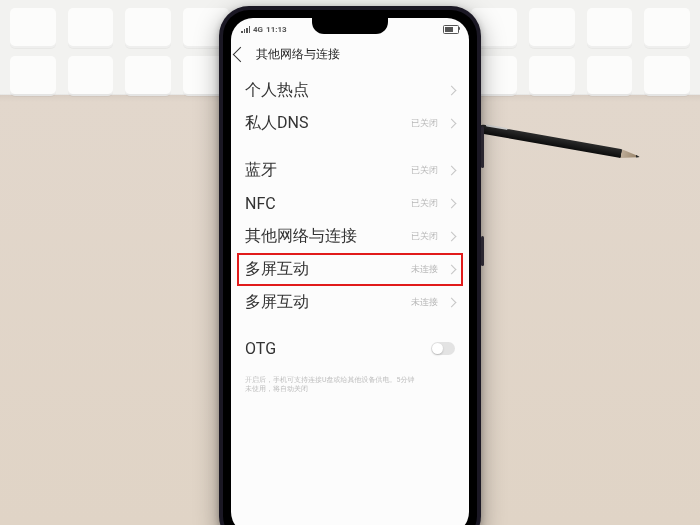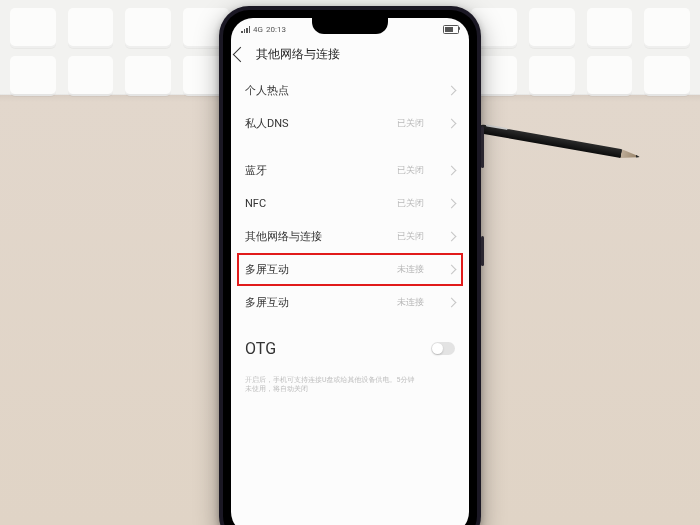--- a/index.html
+++ b/index.html
@@ -14,39 +14,39 @@
   
   .phone{position:absolute;left:219px;top:6px;width:262px;height:540px;background:#1b1824;border-radius:30px;box-shadow:0 8px 25px rgba(0,0,0,.35),0 2px 6px rgba(0,0,0,.25);}
   .phone-inner{position:absolute;left:4px;top:4px;right:4px;bottom:4px;background:#000;border-radius:26px;}
   .screen{position:absolute;left:8px;top:8px;right:8px;bottom:8px;background:#fcfcfc;border-radius:22px;overflow:hidden;}
   .notch{position:absolute;top:0;left:50%;transform:translateX(-50%);width:76px;height:16px;background:#000;border-bottom-left-radius:12px;border-bottom-right-radius:12px;z-index:3;}
   .side-btn{position:absolute;background:#2a2630;border-radius:2px;}
   .sb1{right:-3px;top:120px;width:3px;height:42px;}
   .sb2{right:-3px;top:230px;width:3px;height:30px;}
 
   
-  .status{position:relative;height:18px;font-size:8px;color:#555;display:flex;align-items:center;justify-content:space-between;padding:2px 10px 0;z-index:2;}
+  .status{position:relative;height:18px;font-size:8px;color:#555;display:flex;align-items:center;justify-content:space-between;padding:2px 10px 0;z-index:2;font-weight:bold;}
   .status-left,.status-right{display:flex;align-items:center;gap:3px;}
   .sig{display:inline-flex;align-items:flex-end;gap:1px;height:7px;}
   .sig i{width:1.5px;background:#555;display:block;}
   .sig i:nth-child(1){height:2px}.sig i:nth-child(2){height:3.5px}.sig i:nth-child(3){height:5px}.sig i:nth-child(4){height:6.5px}
   .batt{width:14px;height:7px;border:1px solid #555;border-radius:1.5px;position:relative;}
   .batt:after{content:"";position:absolute;right:-2px;top:1.5px;width:1.5px;height:3px;background:#555;border-radius:0 1px 1px 0;}
   .batt i{position:absolute;left:1px;top:1px;bottom:1px;width:60%;background:#555;}
 
   
   .hdr{height:32px;display:flex;align-items:center;padding:0 4px;gap:10px;}
   .back{width:10px;height:10px;border-left:1.5px solid #333;border-bottom:1.5px solid #333;transform:rotate(45deg);}
   .title{font-size:12px;color:#222;font-weight:500;}
 
   
   .list{padding:4px 0 0;}
   .row{display:flex;align-items:center;justify-content:space-between;padding:0 14px;height:33px;position:relative;}
-  .row .lbl{font-size:11px;color:#333;}
-  .row .val{font-size:9px;color:#b8b8b8;margin-right:20px;}
+  .row .lbl{font-size:16px;color:#333;}
+  .row .val{font-size:9px;color:#b8b8b8;margin-right:6px;}
   .row .chev{width:6px;height:6px;border-right:1.2px solid #c5c5c5;border-top:1.2px solid #c5c5c5;transform:rotate(45deg);}
   .row .right{display:flex;align-items:center;gap:4px;}
   .gap{height:14px;}
   .hl{position:absolute;left:6px;right:6px;top:0;bottom:0;border:2.5px solid #e11b1b;pointer-events:none;}
 
   
   .otg{padding:6px 14px 0;}
   .otg-top{display:flex;align-items:center;justify-content:space-between;}
   .otg-lbl{font-size:16px;color:#333;}
   .toggle{width:24px;height:13px;border-radius:8px;background:#e3e3e3;position:relative;}
@@ -112,21 +112,21 @@
 
         <div class="status">
           <div class="status-left">
             <span class="sig">
                 <i></i>
                 <i></i>
                 <i></i>
                 <i></i>
               </span>
             <span>4G</span>
-            <span>20:13</span>
+            <span>11:13</span>
           </div>
           <div class="status-right">
             <span class="batt">
                 <i></i>
               </span>
           </div>
         </div>
 
         <div class="hdr">
           <div class="back"></div>

